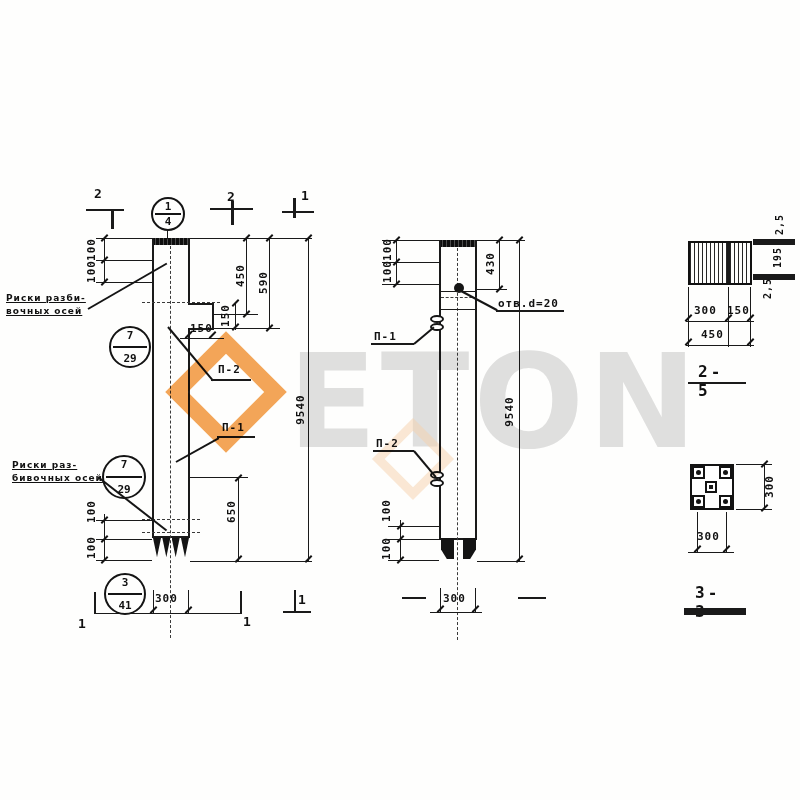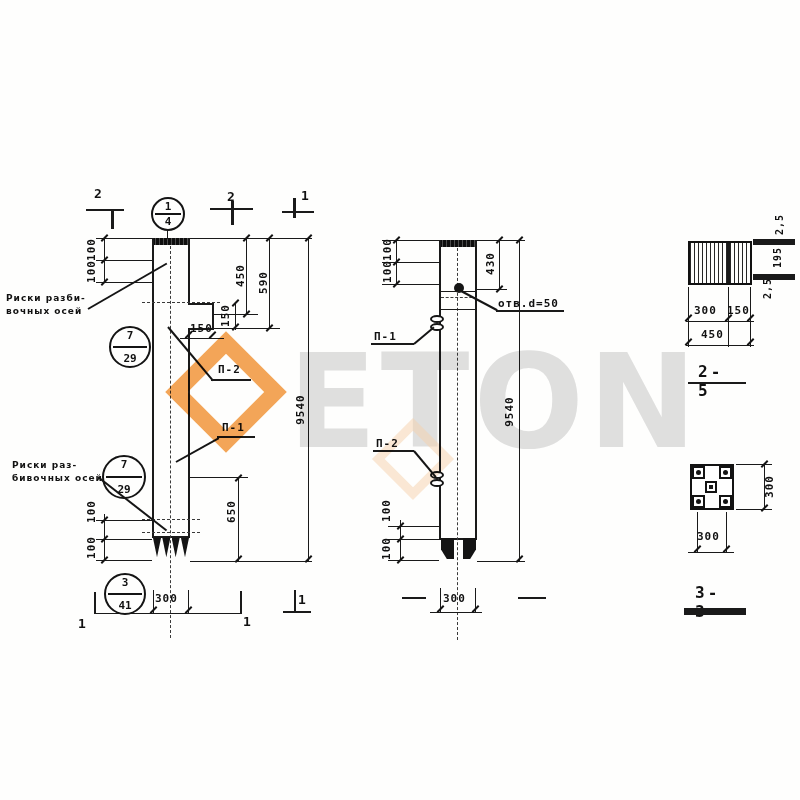--- a/index.html
+++ b/index.html
@@ -9,21 +9,21 @@
   .g{position:absolute;left:0;top:0;width:0;height:0}
   .ln{position:absolute;background:#1a1a1a}
   .dv{position:absolute;width:0;border-left:1px dashed #3a3a3a}
   .dh{position:absolute;height:0;border-top:1px dashed #3a3a3a}
   .dim{position:absolute;font:bold 11px "DejaVu Sans Mono",monospace;color:#111;white-space:nowrap;letter-spacing:1px}
   .sm{font-size:10px}
   .rot{transform:rotate(-90deg);transform-origin:center}
   .tk{position:absolute;width:9px;height:2px;background:#151515;transform:rotate(-45deg)}
   .lead{position:absolute;height:2px;background:#151515;transform-origin:0 50%}
   .loop{position:absolute;width:14px;height:8px;border:2px solid #151515;border-radius:50%;background:#fff}
-  .note{position:absolute;font:bold 9px "DejaVu Sans",sans-serif;color:#111;white-space:nowrap;letter-spacing:1px;}
+  .note{position:absolute;font:bold 9px "DejaVu Sans",sans-serif;color:#111;white-space:nowrap;letter-spacing:1px;text-decoration:underline}
   .digit{position:absolute;font:bold 13px "DejaVu Sans Mono",monospace;color:#111}
   .callout{position:absolute;border:2px solid #141414;border-radius:50%;background:rgba(255,255,255,.0)}
   .c-top,.c-bot{position:absolute;left:0;right:0;text-align:center;font:bold 11px "DejaVu Sans Mono",monospace;color:#111}
   .c-top{top:1px}.c-bot{bottom:1px}
   .c-mid{position:absolute;top:50%;left:2px;right:2px;height:2px;margin-top:-1px;background:#141414}
   .hatchbar{position:absolute;background:repeating-linear-gradient(90deg,#0e0e0e 0 3px,#4d4d4d 3px 4px)}
   .tooth{width:8px;height:100%;background:#141414;clip-path:polygon(0 0,100% 0,50% 96%)}
   .sec-label{position:absolute;font:bold 16px "DejaVu Sans Mono",monospace;letter-spacing:3px;color:#111}
   .csq{position:absolute;width:13px;height:13px;border:2px solid #131313;background:#fff}
   .cdot{position:absolute;left:2px;top:2px;width:5px;height:5px;background:#131313;border-radius:50%}
@@ -183,21 +183,21 @@
     <div class="ln" style="left:441px;top:309px;width:36px;height:1px"></div>
     <div class="loop" style="left:430px;top:315px"></div>
     <div class="loop" style="left:430px;top:323px"></div>
     <div class="loop" style="left:430px;top:471px"></div>
     <div class="loop" style="left:430px;top:479px"></div>
     <div style="position:absolute;left:441px;top:538px;width:13px;height:21px;background:#141414;clip-path:polygon(0 0,100% 0,100% 100%,45% 100%,0 55%)"></div>
     <div style="position:absolute;left:463px;top:538px;width:13px;height:21px;background:#141414;clip-path:polygon(0 0,100% 0,100% 55%,55% 100%,0 100%)"></div>
 
     <div class="lead" style="left:461px;top:290px;width:41px;transform:rotate(28deg)"></div>
     <div class="ln" style="left:496px;top:310px;width:68px;height:2px"></div>
-    <div class="dim" style="left:498px;top:297px">отв.d=50</div>
+    <div class="dim" style="left:498px;top:297px">отв.d=20</div>
 
     <div class="dim" style="left:374px;top:330px">П-1</div>
     <div class="ln" style="left:371px;top:343px;width:43px;height:2px"></div>
     <div class="lead" style="left:414px;top:343px;width:26px;transform:rotate(-40deg)"></div>
     <div class="dim" style="left:376px;top:437px">П-2</div>
     <div class="ln" style="left:373px;top:450px;width:41px;height:2px"></div>
     <div class="lead" style="left:414px;top:450px;width:34px;transform:rotate(50deg)"></div>
 
     <div class="ln" style="left:382px;top:240px;width:57px;height:1px"></div>
     <div class="ln" style="left:382px;top:262px;width:57px;height:1px"></div>

